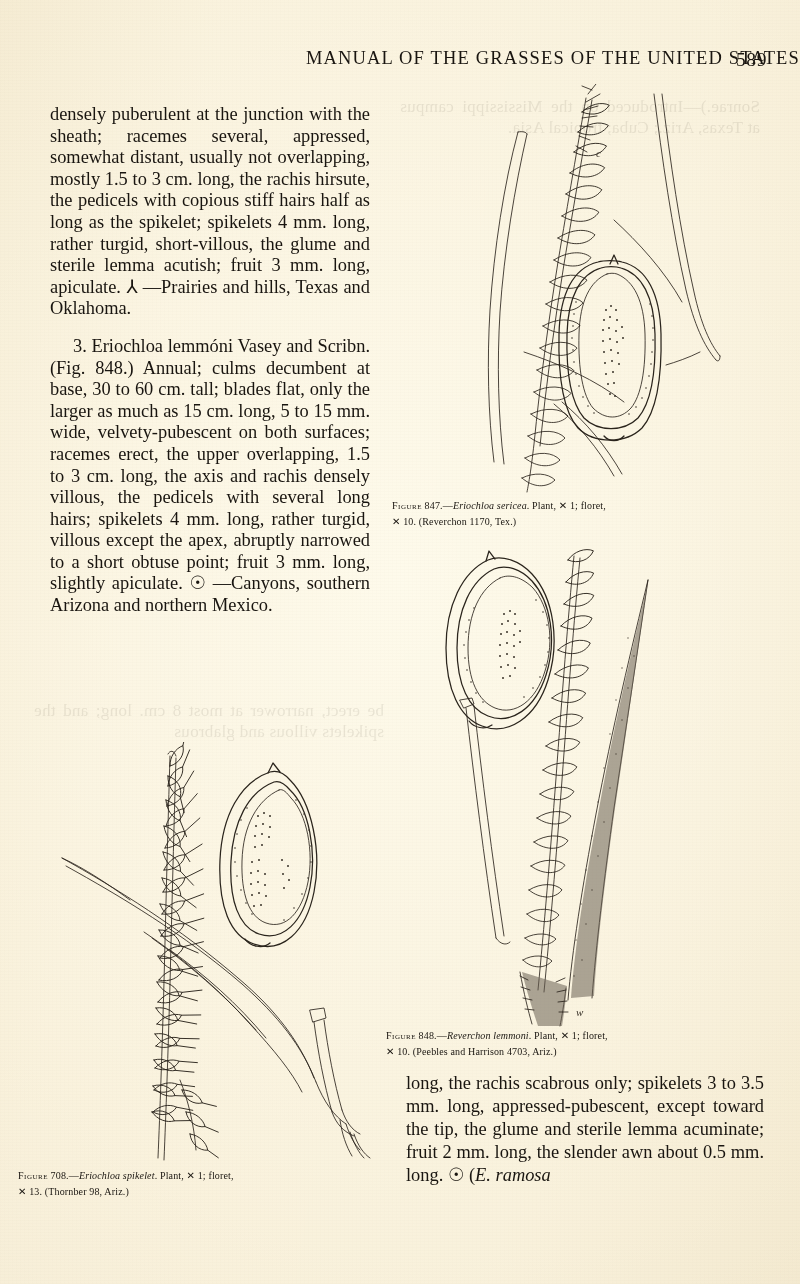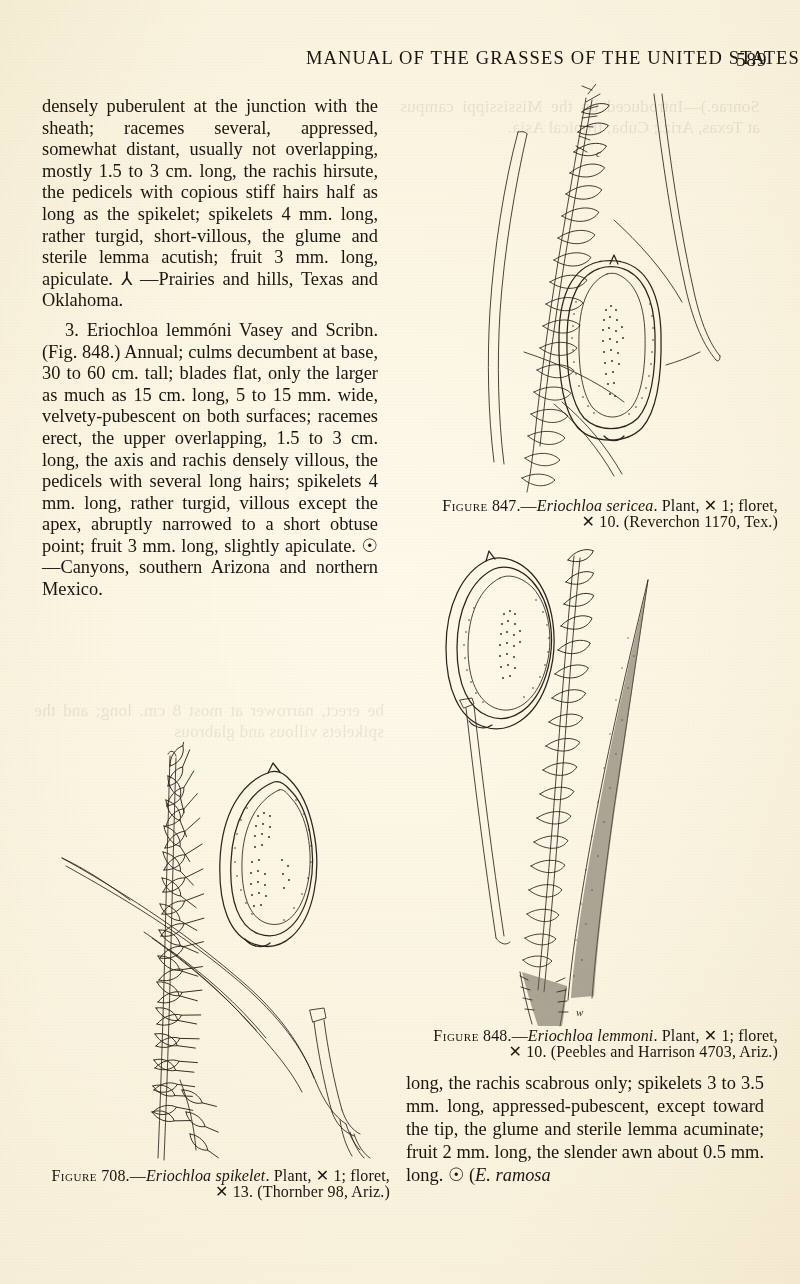--- a/index.html
+++ b/index.html
@@ -82,43 +82,43 @@
     position: absolute;
     left: 34px;
     top: 88px;
     width: 352px;
     font-size: 18.4px;
     line-height: 21.6px;
     text-align: justify;
     text-align-last: left;
     hyphens: manual;
   }
-  .col-left p { margin: 8px; }
+  .col-left p { margin: 16px; }
   .col-left p.indent { text-indent: 1.25em; }
 
   .col-right-bottom {
     position: absolute;
     left: 406px;
     top: 1072px;
     width: 358px;
     font-size: 18.4px;
     line-height: 23px;
     text-align: justify;
     text-align-last: left;
   }
   .col-right-bottom p { margin: 0; }
 
   .sp-name { font-weight: normal; }
   .ital { font-style: italic; }
 
   
   .caption {
     position: absolute;
-    text-align: right;
-    font-size: 16px;
+    text-align: left;
+    font-size: 10px;
     line-height: 15.6px;
     letter-spacing: .15px;
   }
   .caption .figword {
     font-variant: small-caps;
     letter-spacing: .5px;
   }
   .caption .sci { font-style: italic; }
 
   #caption-847 { left: 392px; top: 498px; width: 386px; }
@@ -504,21 +504,21 @@
         <path d="M142 474 L151 473"></path>
           <path d="M143 484 L152 484"></path>
       </g>
     </g>
   </svg>
   <span class="marklabel" style="left:160px; top:478px;">w</span>
 </div>
 
 <div class="caption" id="caption-848">
   <span class="figword">Figure</span>
-  <span>848.</span><span>—</span><span class="sci">Eriochloa lemmoni</span><span>. Plant, ✕ 1; floret,</span>
+  <span>848.</span><span>—</span><span class="sci">Reverchon lemmoni</span><span>. Plant, ✕ 1; floret,</span>
   <br>
   <span>✕ 10. (Peebles and Harrison 4703, Ariz.)</span>
 </div>
 
 <div class="fig" id="fig-846">
   <svg viewBox="0 0 340 422" xmlns="http://www.w3.org/2000/svg">
 
     <g>
       <path class="ink ink-med" d="M218 30 C188 40 170 74 168 118 C166 164 178 194 202 202 C230 212 254 190 262 150 C270 110 260 60 238 38 C232 31 225 28 218 30 Z"></path>
       <path class="ink ink-med" d="M222 40 C196 50 181 80 179 119 C177 159 187 185 207 192 C231 200 251 180 258 145 C265 110 257 66 238 48 C233 42 228 38 222 40 Z"></path>

